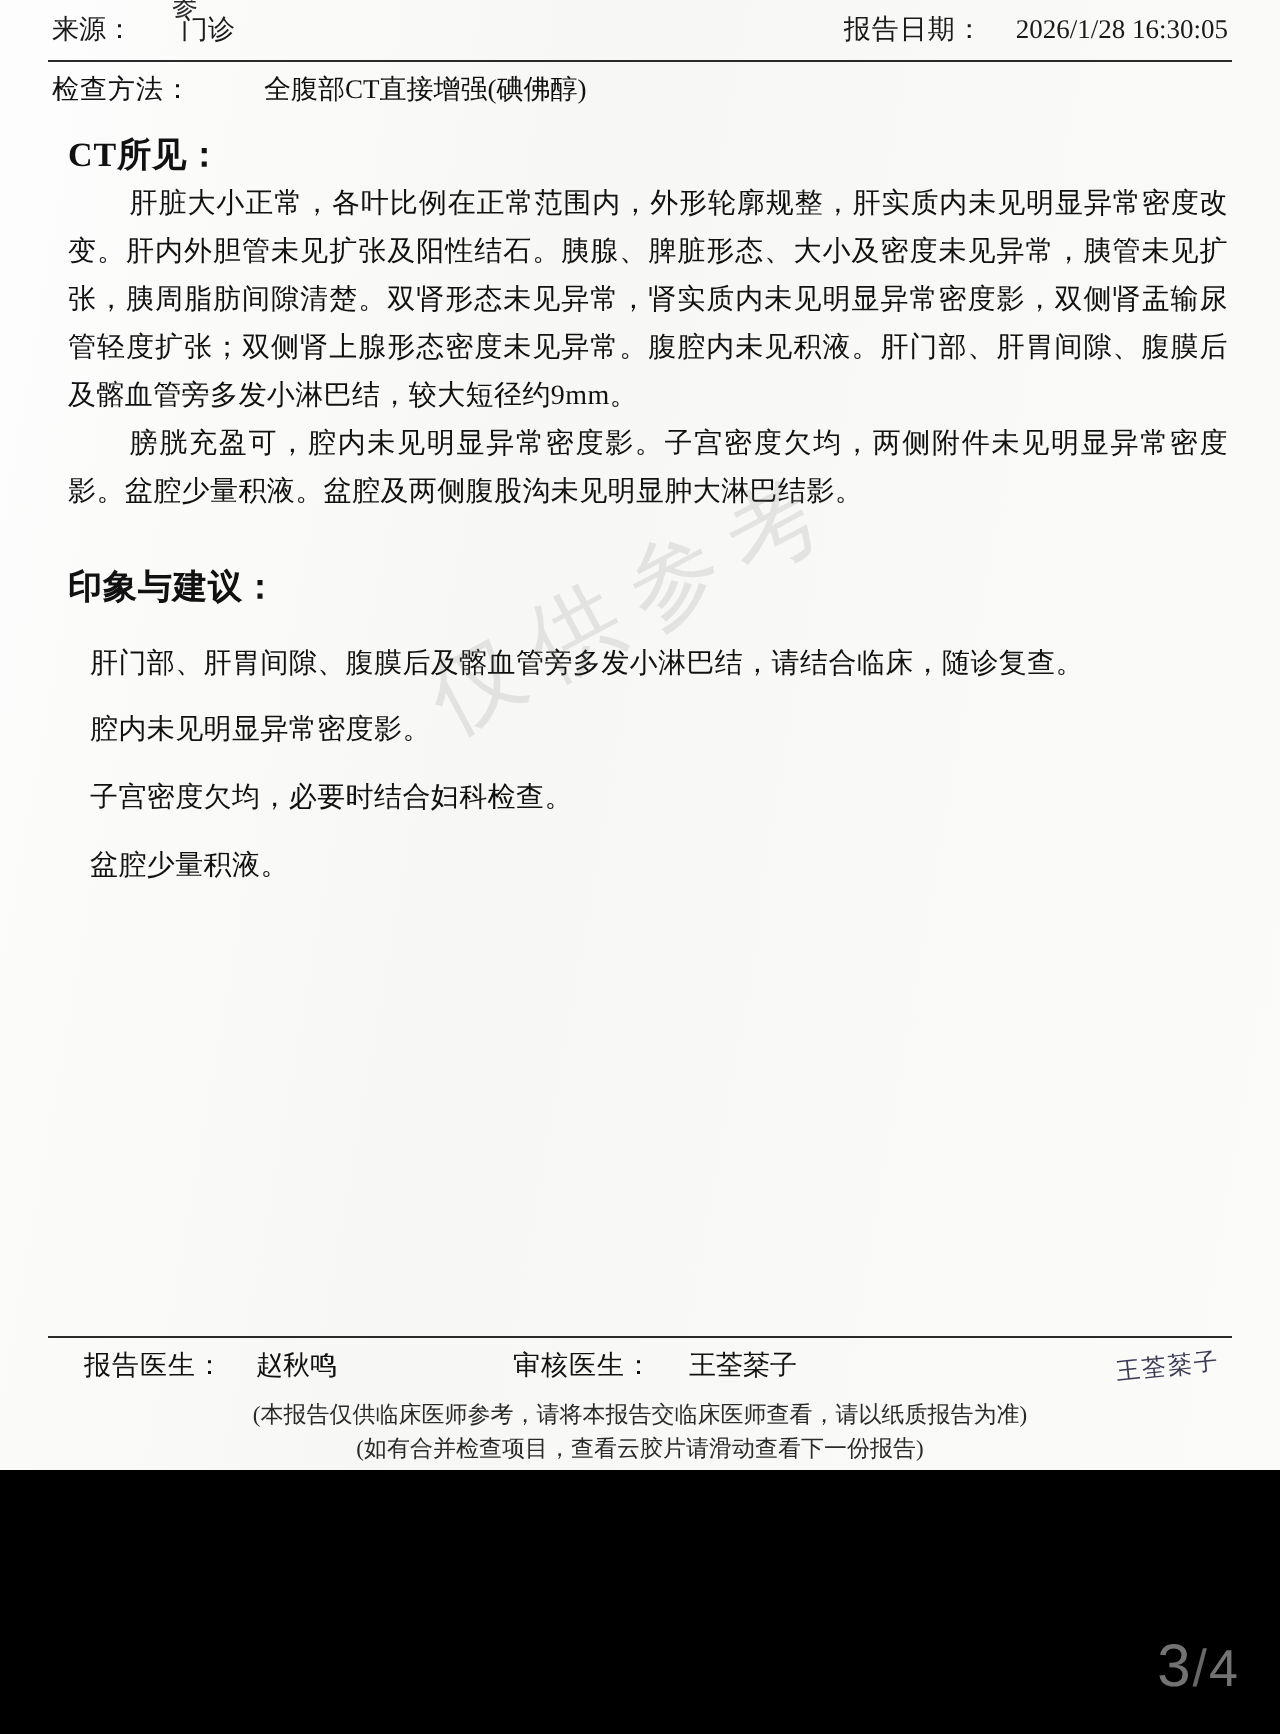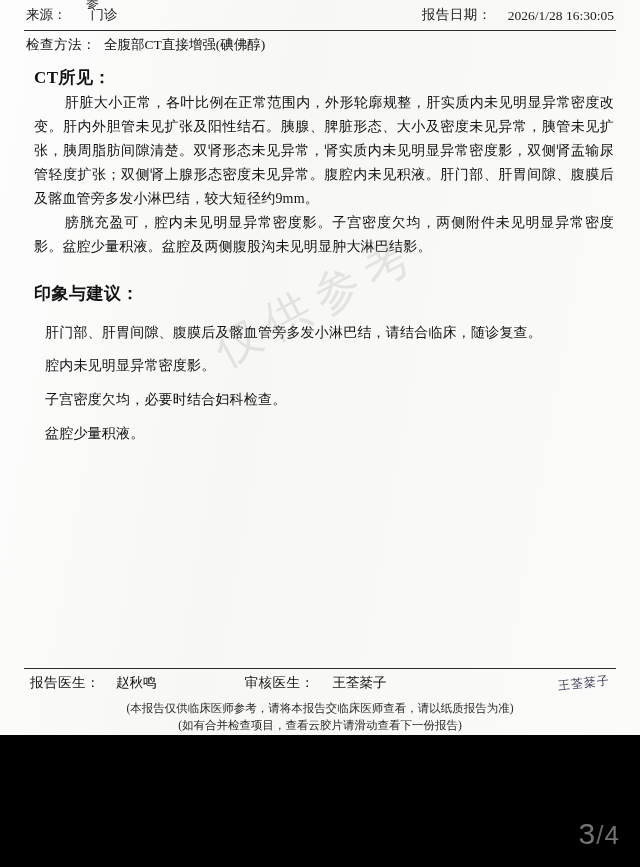--- a/index.html
+++ b/index.html
@@ -43,21 +43,21 @@
     display: flex;
     align-items: baseline;
     padding: 6px 26px 0 26px;
     font-size: 13.5px;
     color: #1a1a1a;
   }
   .source-val { margin-left: 24px; }
   .report-date-block {
     margin-left: auto;
     display: flex;
-    align-items: flex-end;
+    align-items: center;
     font-size: 13.5px;
   }
   .report-date-label { letter-spacing: 0.5px; }
   .report-date-val { margin-left: 16px; font-family: "Liberation Serif", serif; }
 
   .stub {
     position: absolute;
     left: 86px;
     top: -6px;
     font-size: 13px;
@@ -69,21 +69,21 @@
     border-top: 1px solid #2a2a2a;
     height: 0;
   }
 
   .method-row {
     display: flex;
     padding: 5px 40px 0 26px;
     font-size: 13.5px;
   }
   .method-label { min-width: 78px; letter-spacing: 0.5px; }
-  .method-val { }
+  .method-val { margin-left: 28px; }
 
   .section-title {
     padding: 12px 26px 0 34px;
     font-size: 17px;
     font-weight: bold;
     letter-spacing: 0.5px;
   }
   .section-title.second { padding-top: 22px; }
 
   .body-text {
@@ -127,21 +127,21 @@
   .signature-row {
     position: absolute;
     left: 0;
     right: 0;
     top: 674px;
     display: flex;
     font-size: 13.5px;
     padding: 0 30px;
     align-items: baseline;
   }
-  .sig-doctor-label { letter-spacing: 0.5px; }
+  .sig-doctor-label { letter-spacing: 0.5px; margin-left: 12px; }
   .sig-doctor-name { margin-left: 16px; }
   .sig-review-label { margin-left: 88px; letter-spacing: 0.5px; }
   .sig-review-name { margin-left: 18px; }
   .sig-handwrite {
     margin-left: auto;
     font-family: "Liberation Serif", serif;
     font-size: 12px;
     color: #3a3a55;
     transform: rotate(-6deg);
     letter-spacing: 1px;

